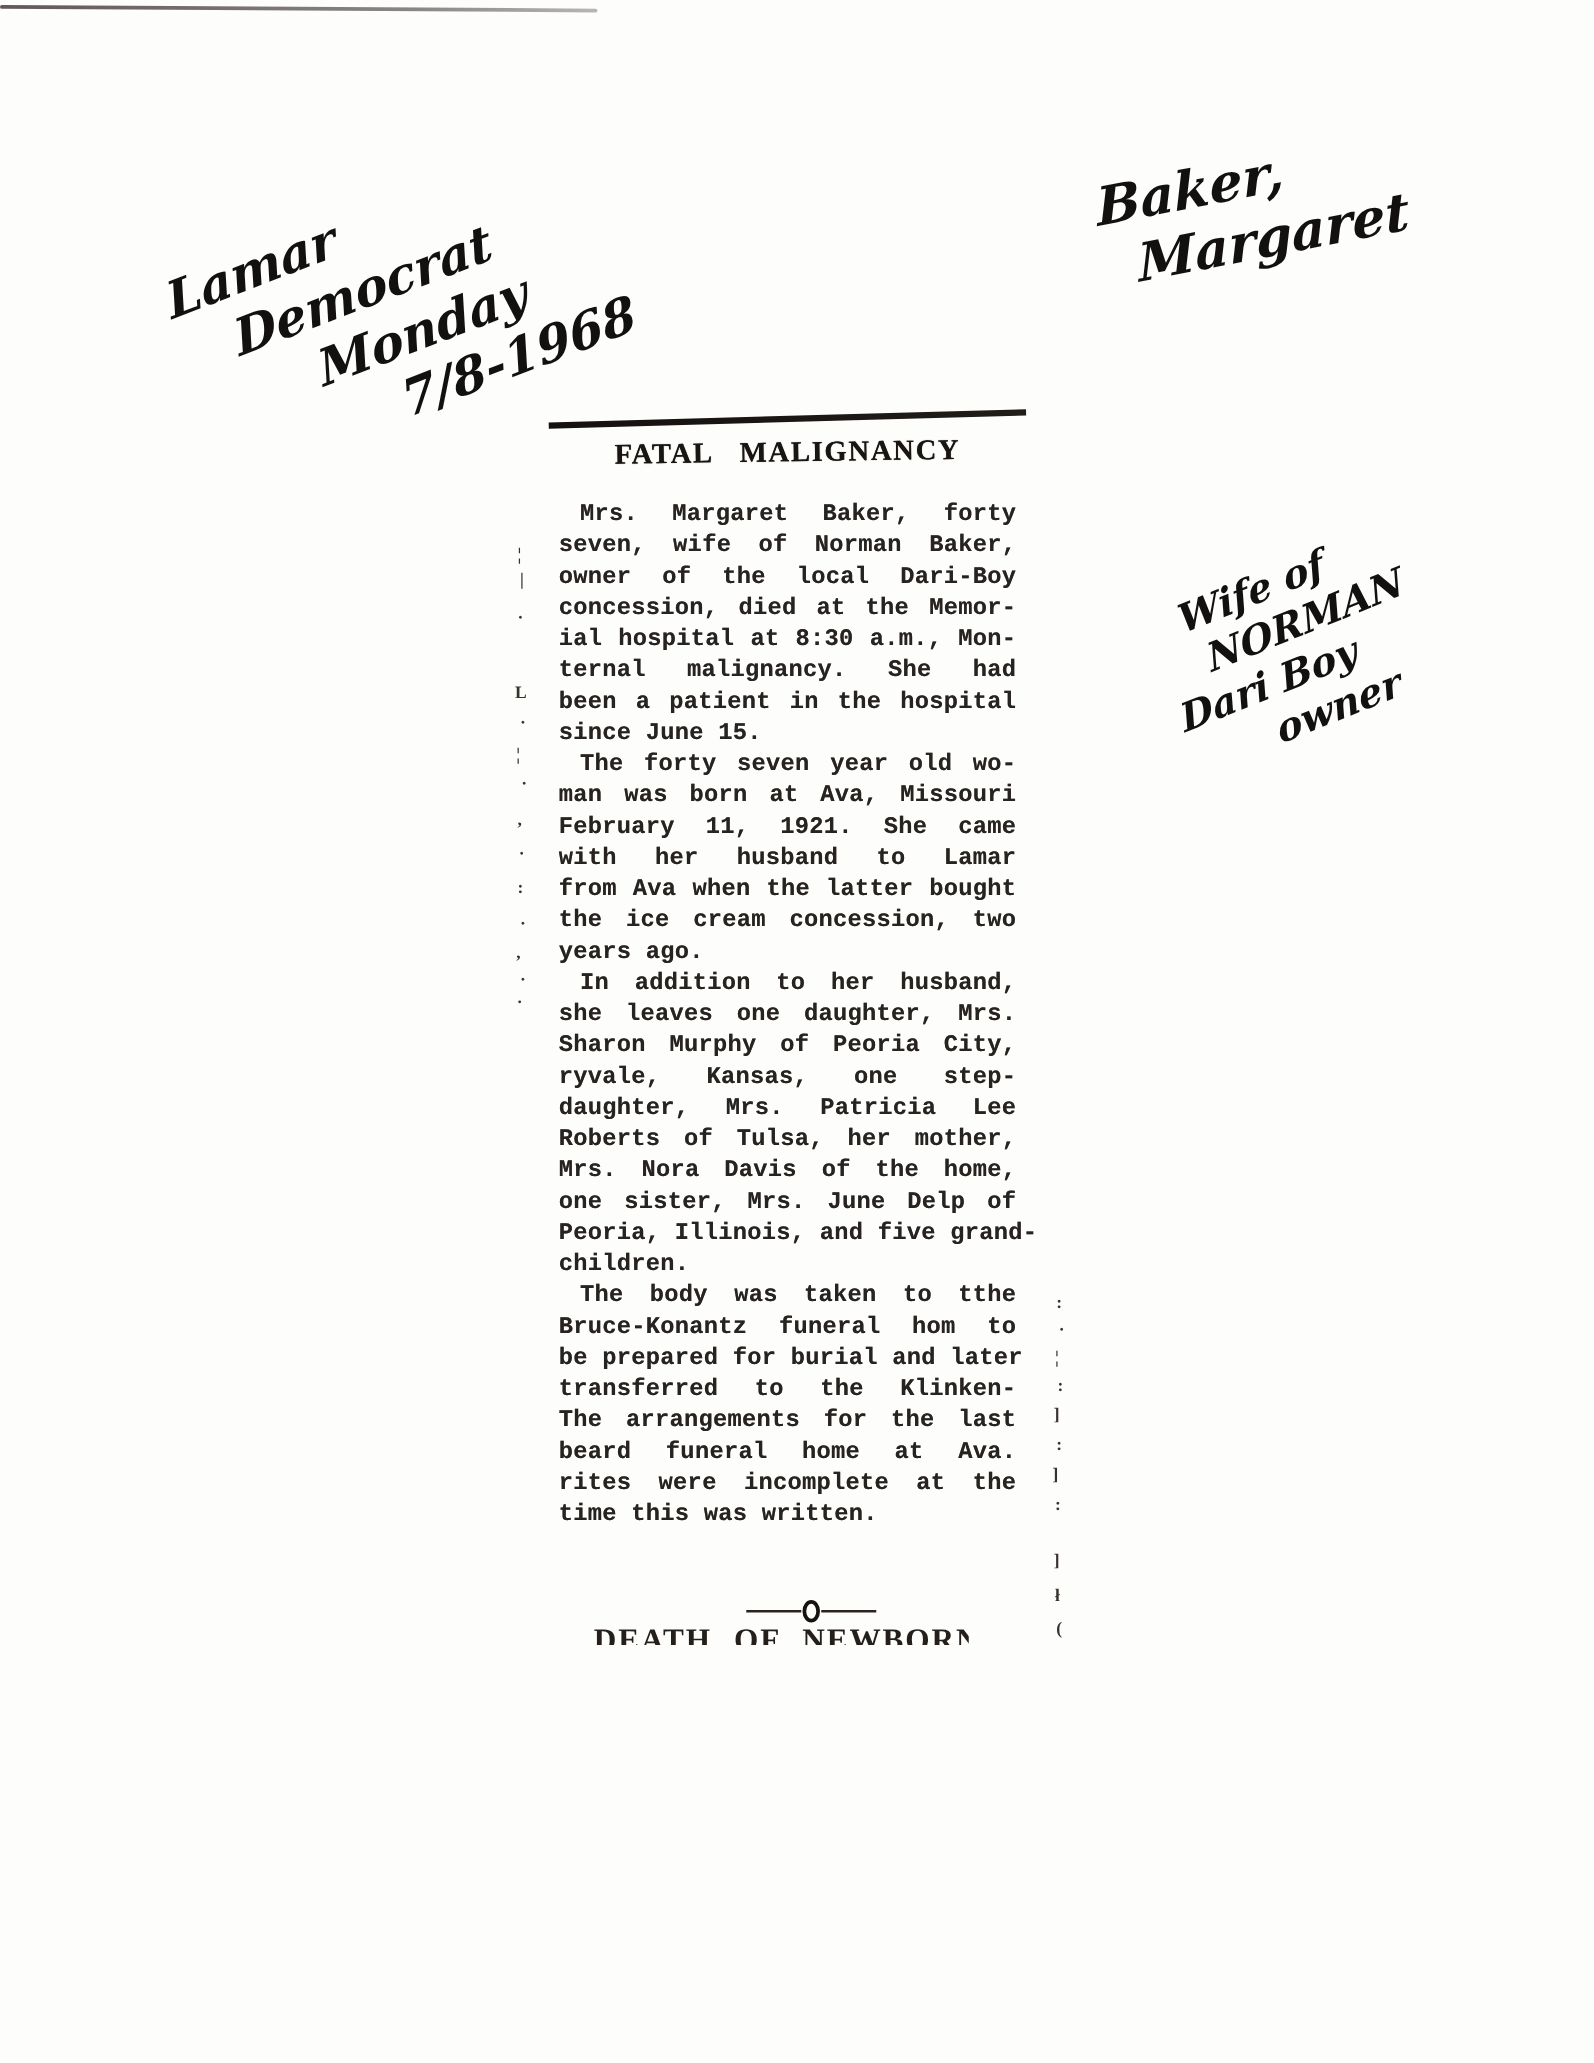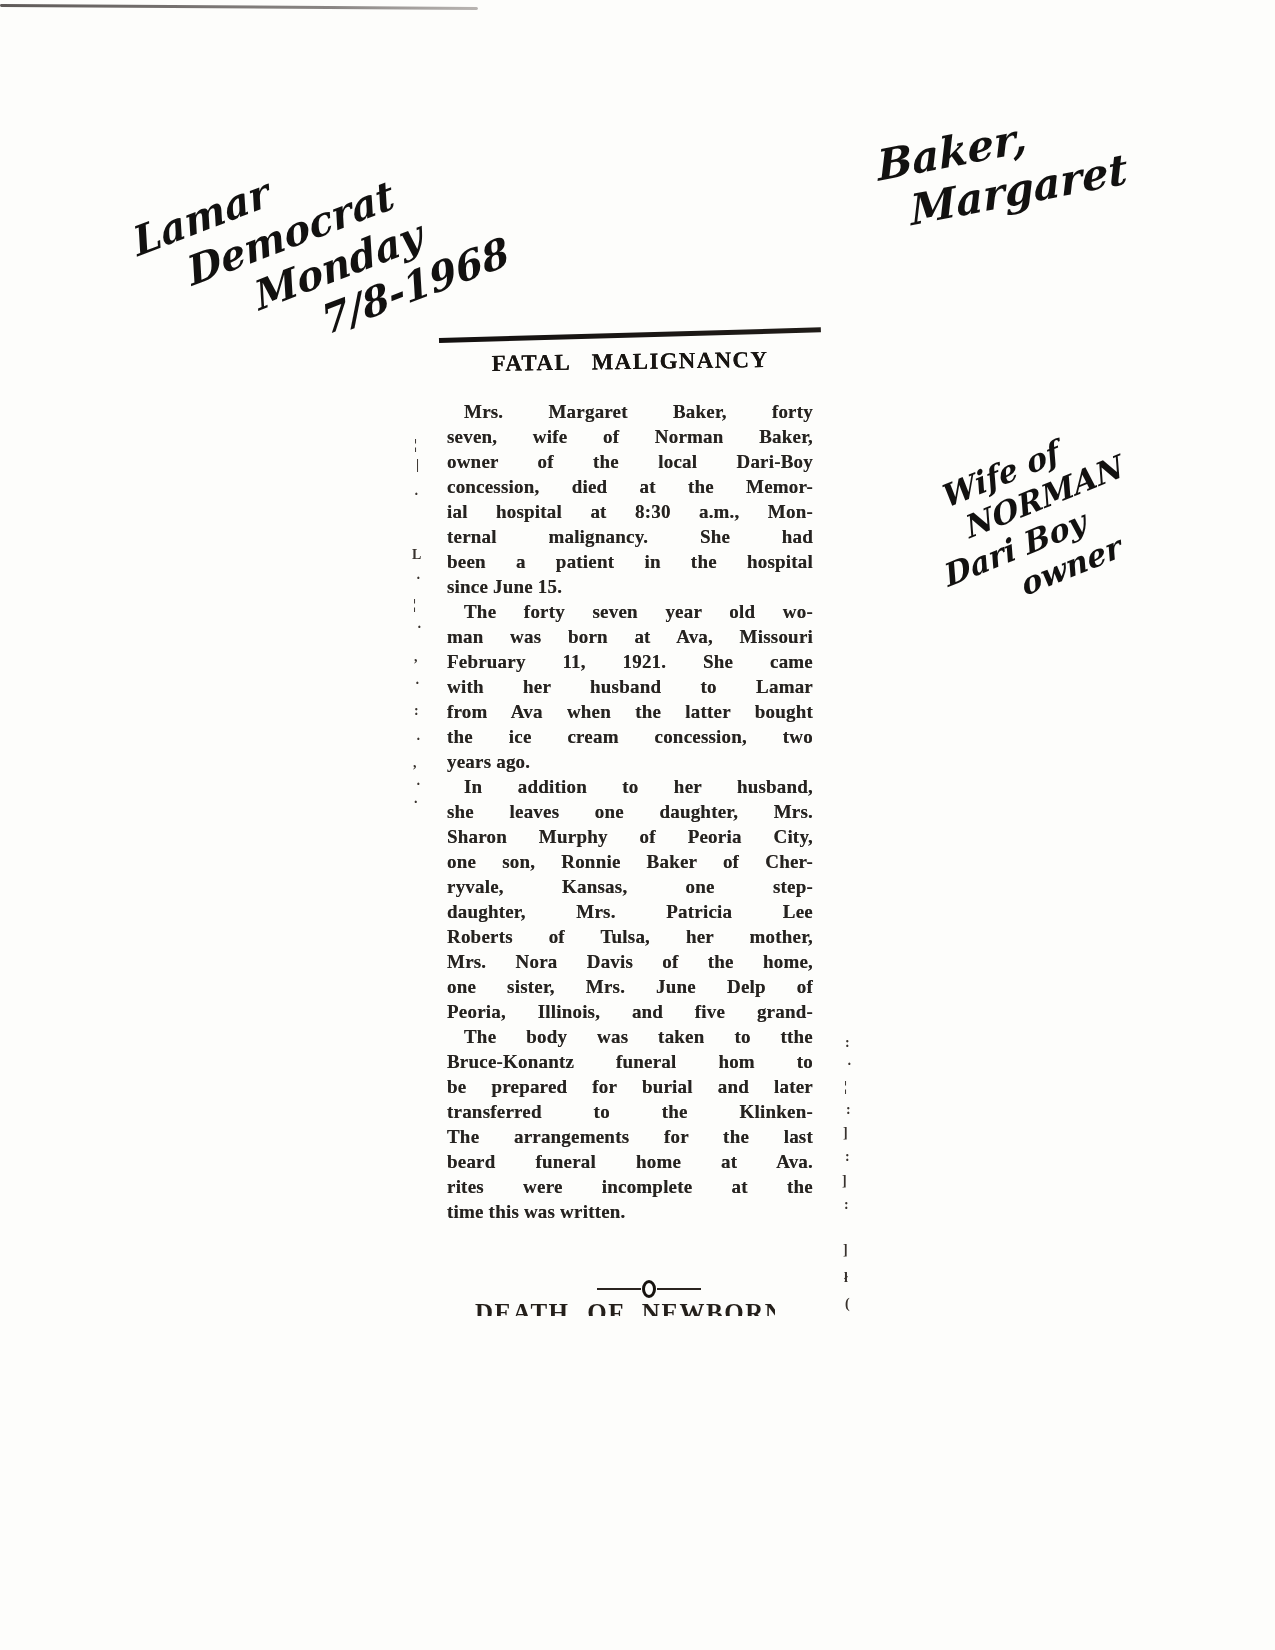--- a/index.html
+++ b/index.html
@@ -63,20 +63,21 @@
     font-size:19px;font-weight:bold;line-height:25px;
     letter-spacing:0.2px;
     text-shadow:0 0 0.4px rgba(30,26,22,.55);
   }
   .tline{
     text-align:justify;
     -moz-text-align-last:justify;
     text-align-last:justify;
     white-space:nowrap;
     overflow:visible;
+    font-family:Liberation Mono, monospace;
   }
   .tline.last{text-align-last:left;}
   .tline.first{text-indent:17px;}
   .divider{
     position:absolute;left:150px;top:957px;width:104px;height:14px;
     display:flex;align-items:center;justify-content:center;
   }
   .div-rule{height:2.5px;background:#2a2420;flex:1;}
   .div-o{
     width:8px;height:12px;border:3px solid #17130f;border-radius:50%;
@@ -141,27 +142,27 @@
         <div class="tline first">The forty seven year old wo-</div>
         <div class="tline">man was born at Ava, Missouri</div>
         <div class="tline">February 11, 1921. She came</div>
         <div class="tline">with her husband to Lamar</div>
         <div class="tline">from Ava when the latter bought</div>
         <div class="tline">the ice cream concession, two</div>
         <div class="tline last">years ago.</div>
         <div class="tline first">In addition to her husband,</div>
         <div class="tline">she leaves one daughter, Mrs.</div>
         <div class="tline">Sharon Murphy of Peoria City,</div>
-        <div class="tline">one son, Ronnie Baker of Cher-</div>
         <div class="tline">ryvale, Kansas, one step-</div>
         <div class="tline">daughter, Mrs. Patricia Lee</div>
         <div class="tline">Roberts of Tulsa, her mother,</div>
         <div class="tline">Mrs. Nora Davis of the home,</div>
         <div class="tline">one sister, Mrs. June Delp of</div>
         <div class="tline">Peoria, Illinois, and five grand-</div>
+        <div class="tline last">children.</div>
         <div class="tline first">The body was taken to tthe</div>
         <div class="tline">Bruce-Konantz funeral hom to</div>
         <div class="tline">be prepared for burial and later</div>
         <div class="tline">transferred to the Klinken-</div>
         <div class="tline">The arrangements for the last</div>
         <div class="tline">beard funeral home at Ava.</div>
         <div class="tline">rites were incomplete at the</div>
         <div class="tline last">time this was written.</div>
       </div>
     <div class="divider">

